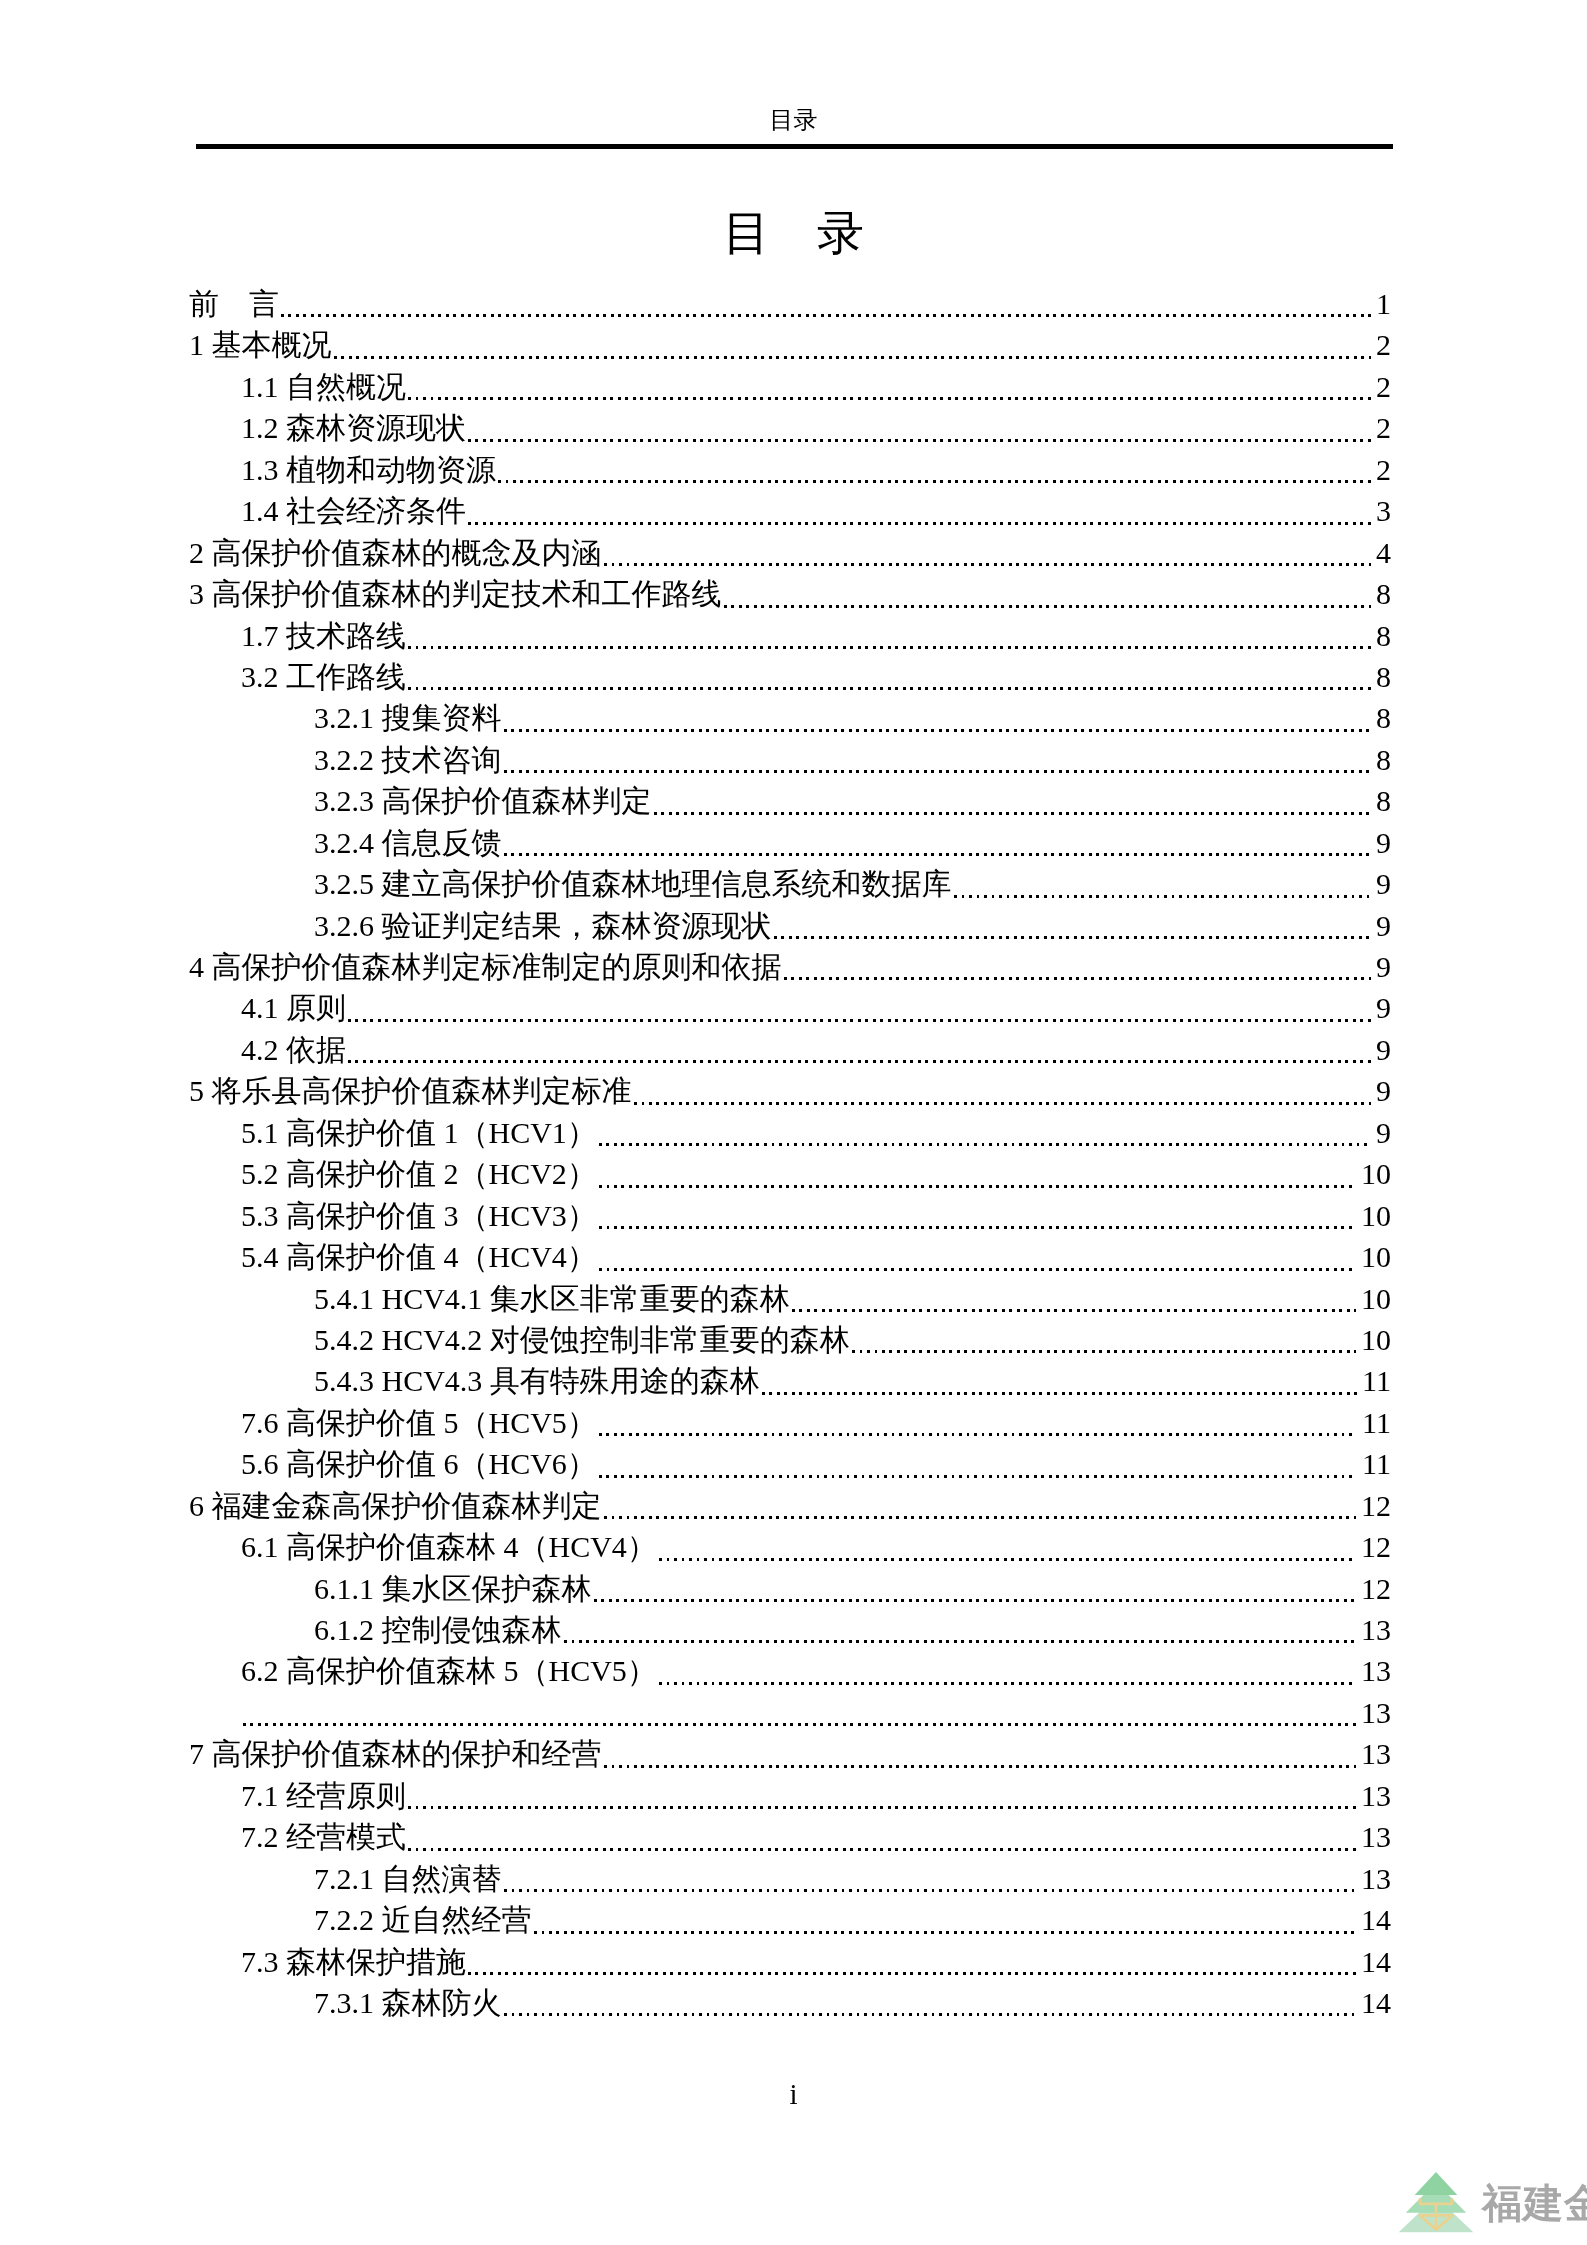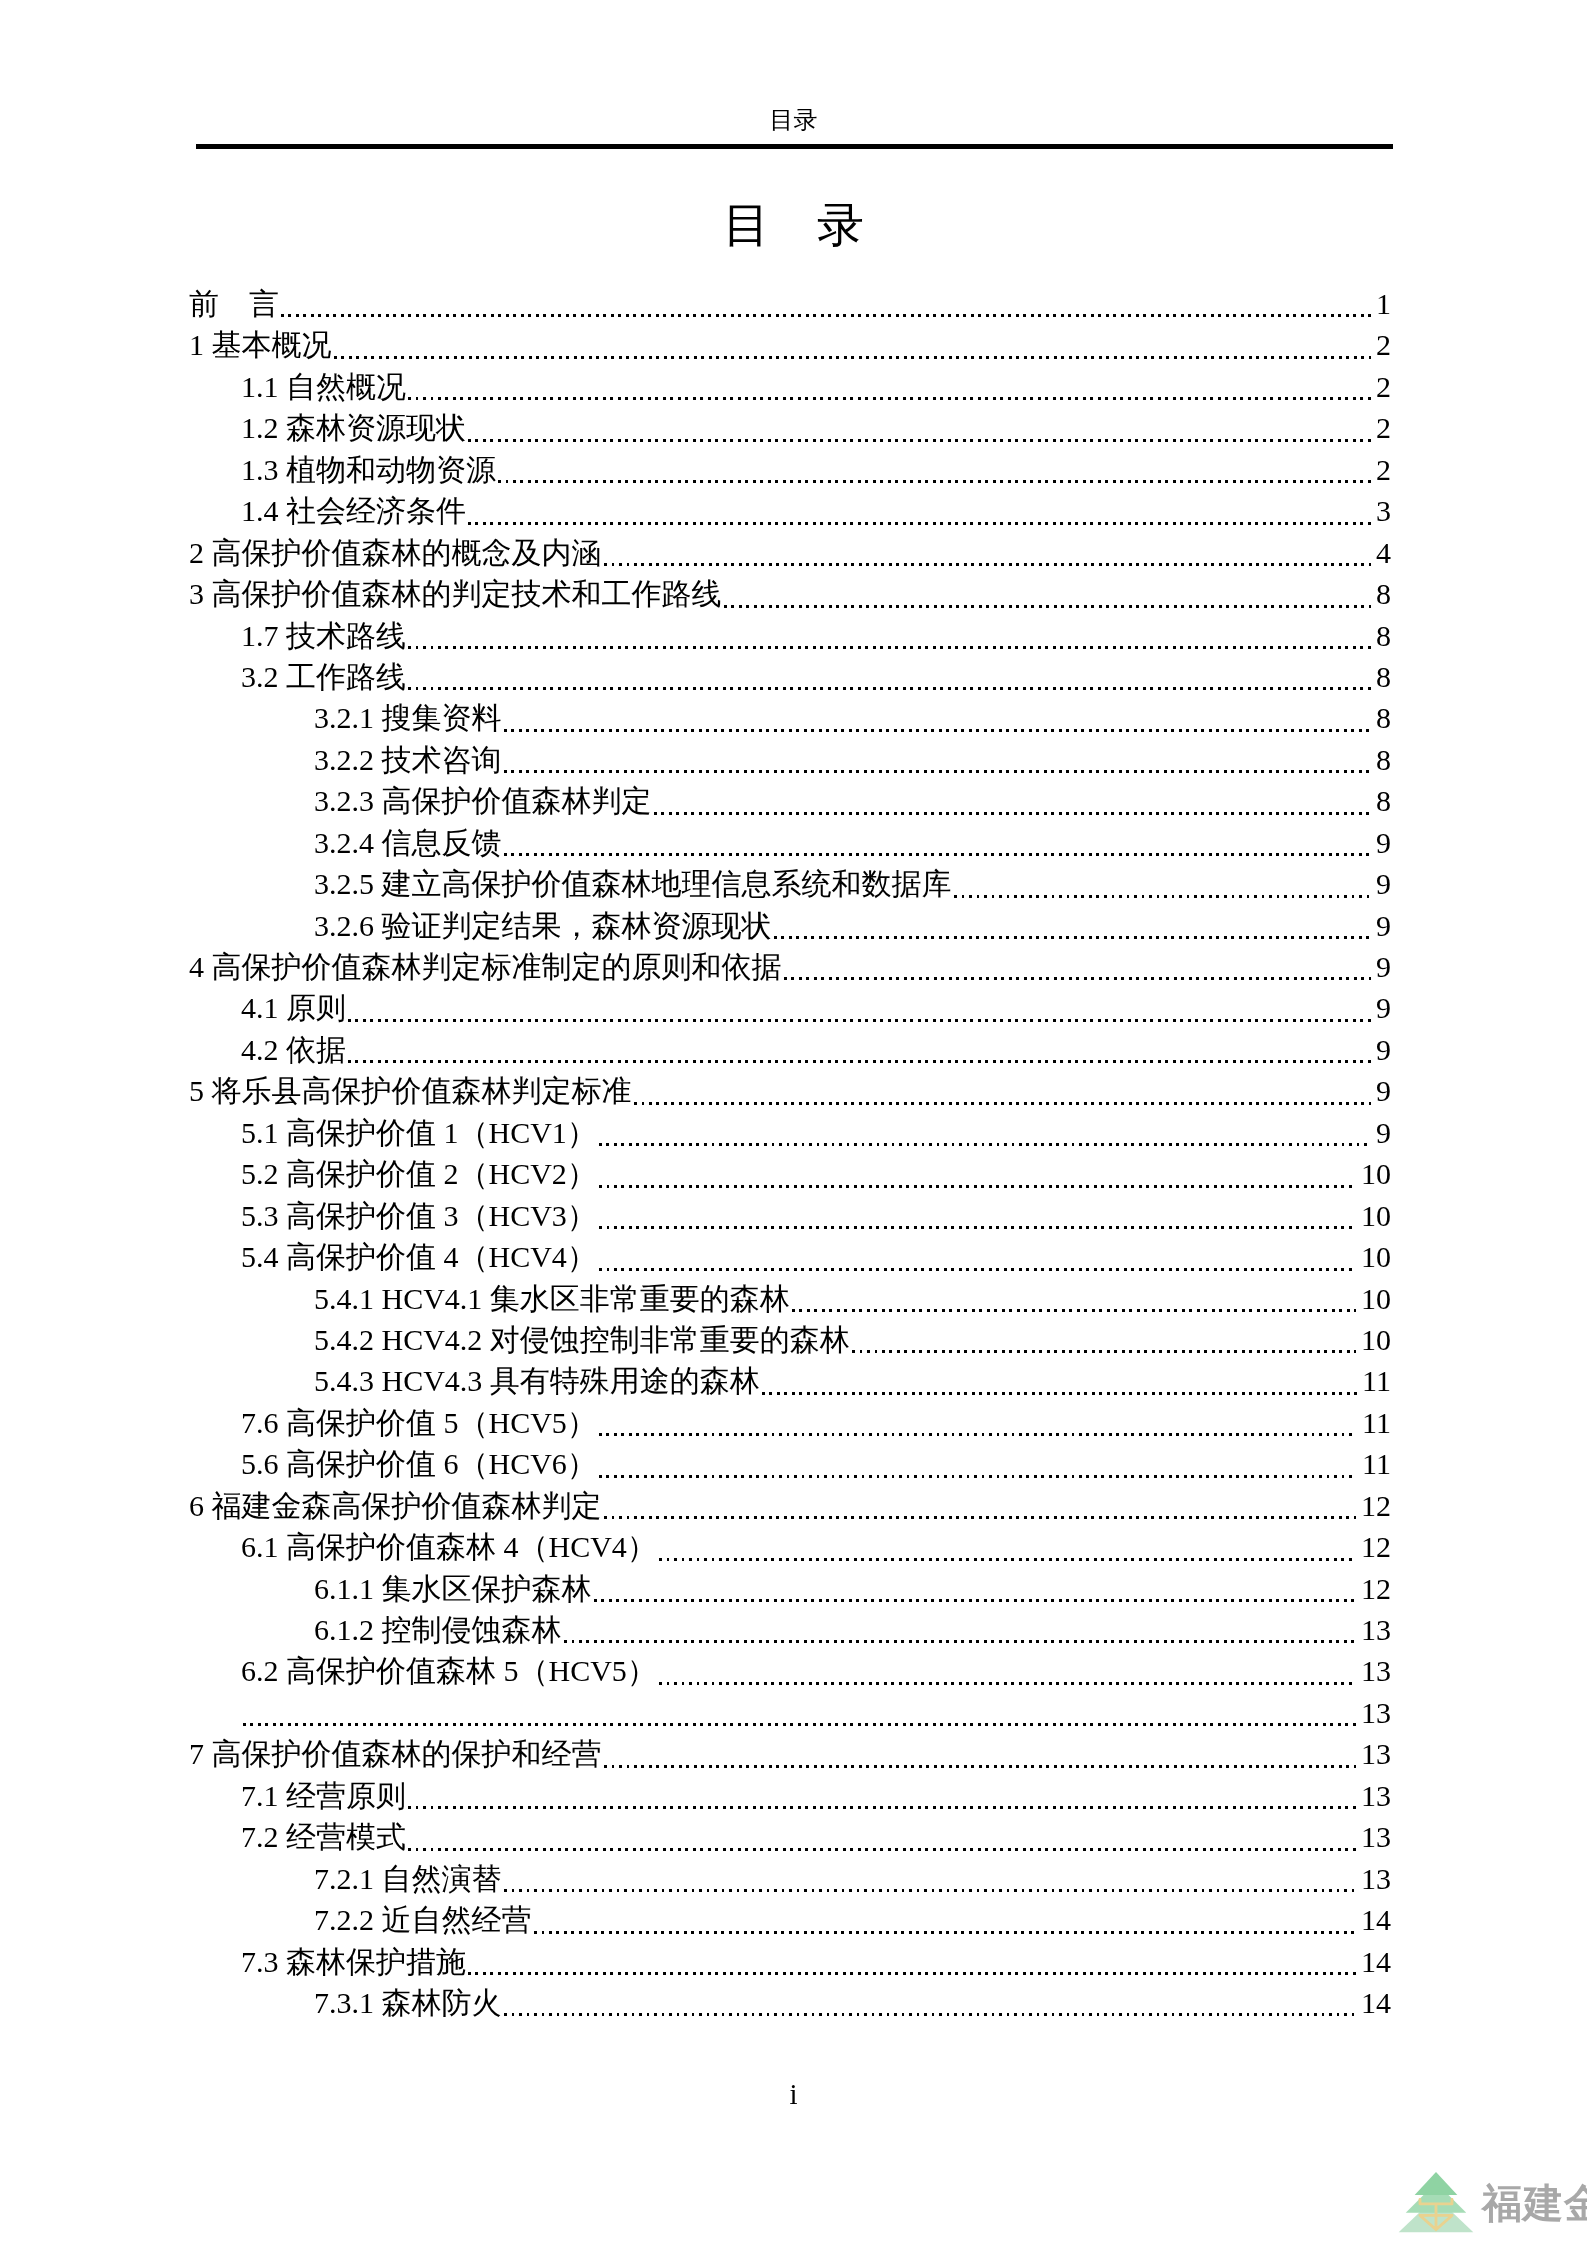--- a/index.html
+++ b/index.html
@@ -12,21 +12,21 @@
 
   .running-header {
     position:absolute; top:104px; left:0; width:100%;
     text-align:center; font-size:24px; line-height:32px;
   }
   .header-rule {
     position:absolute; top:144px; left:196px; width:1197px; height:5px;
     background:#000;
   }
   .doc-title {
-    position:absolute; top:194px; left:0; width:100%; margin:0;
+    position:absolute; top:202px; left:0; width:100%; margin:0;
     text-align:center; font-size:47px; font-weight:400; line-height:62px;
   }
 
   .toc { position:absolute; top:283px; left:189px; width:1202px; }
   .row { display:flex; height:41.45px; line-height:41.45px; font-size:30px; }
   .lvl1 { padding-left:52px; }
   .lvl2 { padding-left:125px; }
   .lbl { white-space:nowrap; }
   .leader { flex:1 1 auto; position:relative; margin:0 5px 0 2px; min-width:20px; }
   .leader::after {

